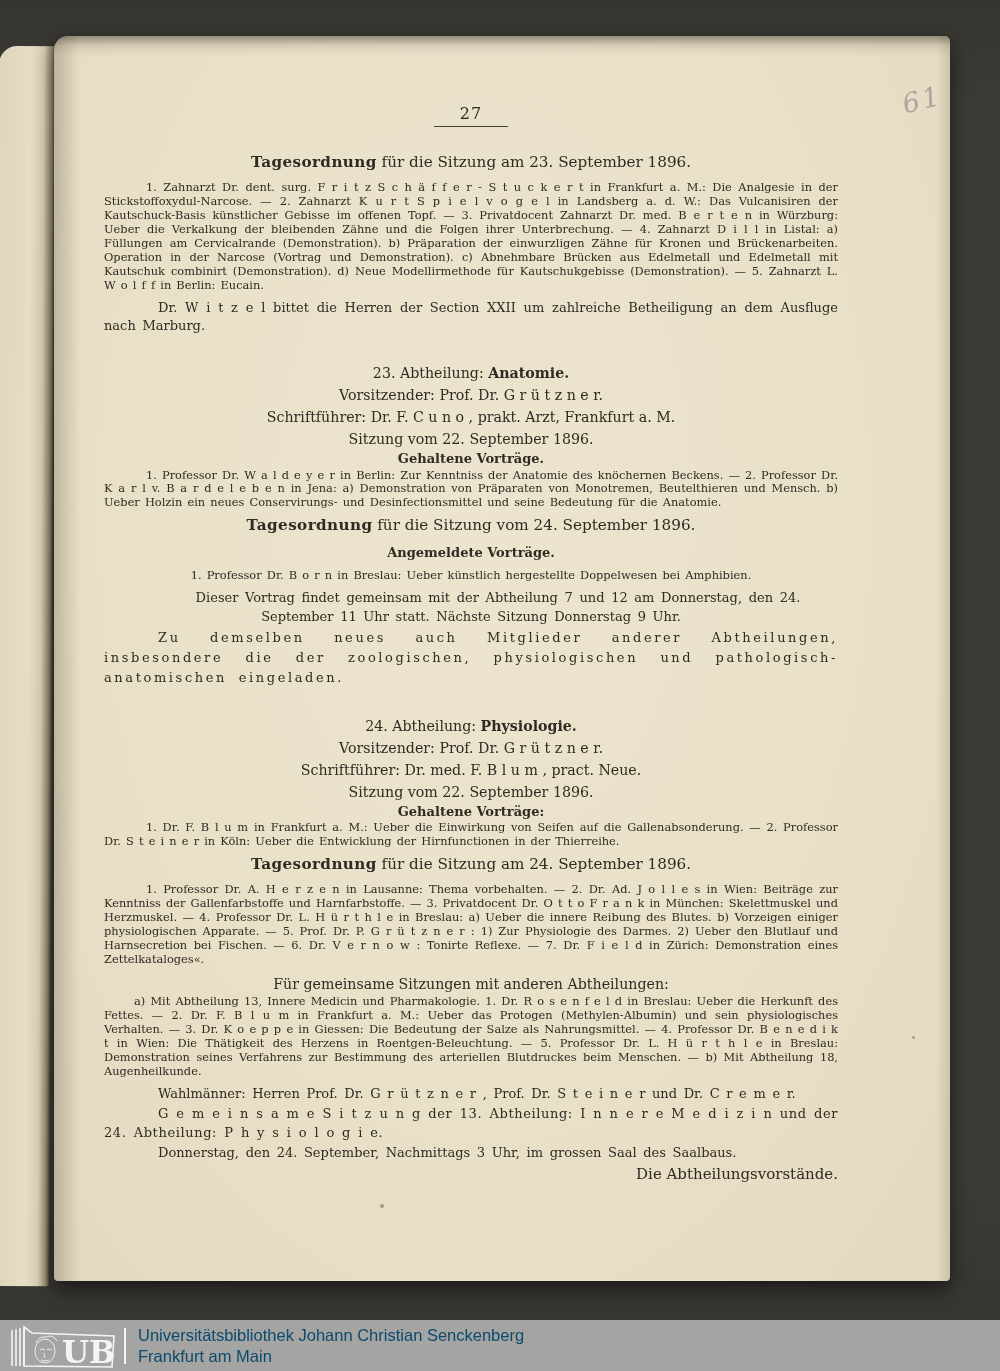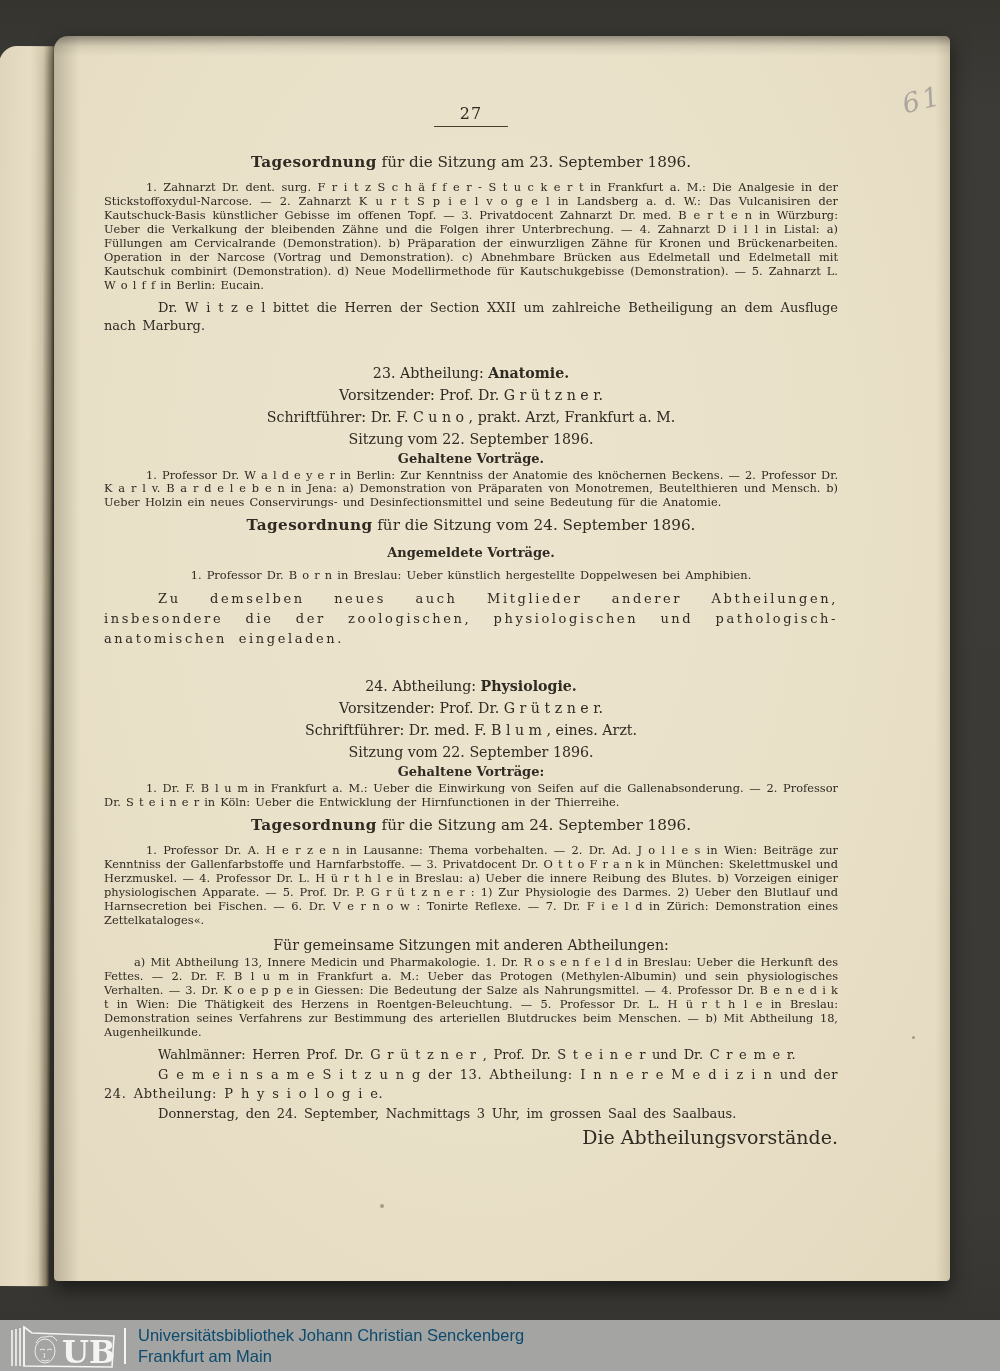--- a/index.html
+++ b/index.html
@@ -42,21 +42,21 @@
   .c-small-bold{text-align:center;font-size:13px;font-weight:bold;line-height:1.45;margin:0;}
 
   .dense{font-size:11.4px;line-height:1.225;text-align:justify;
     text-indent:42px;word-spacing:1.5px;margin:0 0 6px 0;}
   .dense.noindent{text-indent:0;}
   .medium{font-size:13px;line-height:1.43;text-align:justify;
     text-indent:54px;word-spacing:2.5px;margin:0 0 2px 0;}
   .spread{letter-spacing:2.6px;word-spacing:5px;line-height:1.55;}
   .gap-sm{margin-top:6px;text-align:center;}
   .gap-section{margin-top:26px;}
-  .sig{text-align:right;font-size:19px;margin:2px 0 0 0;}
+  .sig{text-align:right;font-size:15px;margin:2px 0 0 0;}
 
   .pencil-note{
     position:absolute;left:848px;top:48px;
     font-size:27px;color:#a6a099;letter-spacing:3px;
     transform:rotate(-14deg);font-style:italic;opacity:.9;
   }
 
   
   .footer{
     position:absolute;left:0;bottom:0;width:1000px;height:51px;
@@ -94,25 +94,26 @@
       <p class="c-line">Vorsitzender: Prof. Dr. G r ü t z n e r.</p>
       <p class="c-line">Schriftführer: Dr. F. C u n o , prakt. Arzt, Frankfurt a. M.</p>
       <p class="c-line">Sitzung vom 22. September 1896.</p>
       <p class="c-small-bold">Gehaltene Vorträge.</p>
       <p class="dense">1. Professor Dr. W a l d e y e r  in Berlin: Zur Kenntniss der Anatomie des knöchernen Beckens. — 2. Professor Dr. K a r l  v.  B a r d e l e b e n  in Jena: a) Demonstration von Präparaten von Monotremen, Beutelthieren und Mensch. b) Ueber Holzin ein neues Conservirungs- und Desinfectionsmittel und seine Bedeutung für die Anatomie.</p>
 
       <p class="c-head gap-sm"><span class="bd">Tagesordnung</span><span> für die Sitzung vom 24. September 1896.</span></p>
       <p class="c-small-bold">Angemeldete Vorträge.</p>
       <p class="dense noindent gap-sm">1. Professor Dr. B o r n  in Breslau: Ueber künstlich hergestellte Doppelwesen bei Amphibien.</p>
 
+      <p class="medium gap-sm">Dieser Vortrag findet gemeinsam mit der Abtheilung 7 und 12 am Donnerstag, den 24. September 11 Uhr statt.  Nächste Sitzung Donnerstag 9 Uhr.</p>
       <p class="medium spread">Zu demselben neues auch Mitglieder anderer Abtheilungen, insbesondere die der zoologischen, physiologischen und pathologisch-anatomischen eingeladen.</p>
 
       <p class="c-line gap-section"><span>24. Abtheilung: </span><span style="font-weight:bold">Physiologie.</span></p>
       <p class="c-line">Vorsitzender: Prof. Dr. G r ü t z n e r.</p>
-      <p class="c-line">Schriftführer: Dr. med. F. B l u m , eines. Arzt.</p>
+      <p class="c-line">Schriftführer: Dr. med. F. B l u m , pract. Neue.</p>
       <p class="c-line">Sitzung vom 22. September 1896.</p>
       <p class="c-small-bold">Gehaltene Vorträge:</p>
       <p class="dense">1. Dr. F. B l u m  in Frankfurt a. M.: Ueber die Einwirkung von Seifen auf die Gallenabsonderung. — 2. Professor Dr. S t e i n e r  in Köln: Ueber die Entwicklung der Hirnfunctionen in der Thierreihe.</p>
 
       <p class="c-head gap-sm"><span class="bd">Tagesordnung</span><span> für die Sitzung am 24. September 1896.</span></p>
       <p class="dense">1. Professor Dr. A. H e r z e n  in Lausanne: Thema vorbehalten. — 2. Dr. Ad. J o l l e s  in Wien: Beiträge zur Kenntniss der Gallenfarbstoffe und Harnfarbstoffe. — 3. Privatdocent Dr. O t t o  F r a n k  in München: Skelettmuskel und Herzmuskel. — 4. Professor Dr. L. H ü r t h l e  in Breslau: a) Ueber die innere Reibung des Blutes. b) Vorzeigen einiger physiologischen Apparate. — 5. Prof. Dr. P. G r ü t z n e r : 1) Zur Physiologie des Darmes. 2) Ueber den Blutlauf und Harnsecretion bei Fischen. — 6. Dr. V e r n o w : Tonirte Reflexe. — 7. Dr. F i e l d  in Zürich: Demonstration eines Zettelkataloges«.</p>
 
       <p class="c-line">Für gemeinsame Sitzungen mit anderen Abtheilungen:</p>
       <p class="dense" style="text-indent:30px">a) Mit Abtheilung 13, Innere Medicin und Pharmakologie. 1. Dr. R o s e n f e l d  in Breslau: Ueber die Herkunft des Fettes. — 2. Dr. F. B l u m  in Frankfurt a. M.: Ueber das Protogen (Methylen-Albumin) und sein physiologisches Verhalten. — 3. Dr. K o e p p e  in Giessen: Die Bedeutung der Salze als Nahrungsmittel. — 4. Professor Dr. B e n e d i k t  in Wien: Die Thätigkeit des Herzens in Roentgen-Beleuchtung. — 5. Professor Dr. L. H ü r t h l e  in Breslau: Demonstration seines Verfahrens zur Bestimmung des arteriellen Blutdruckes beim Menschen. — b) Mit Abtheilung 18, Augenheilkunde.</p>
 

